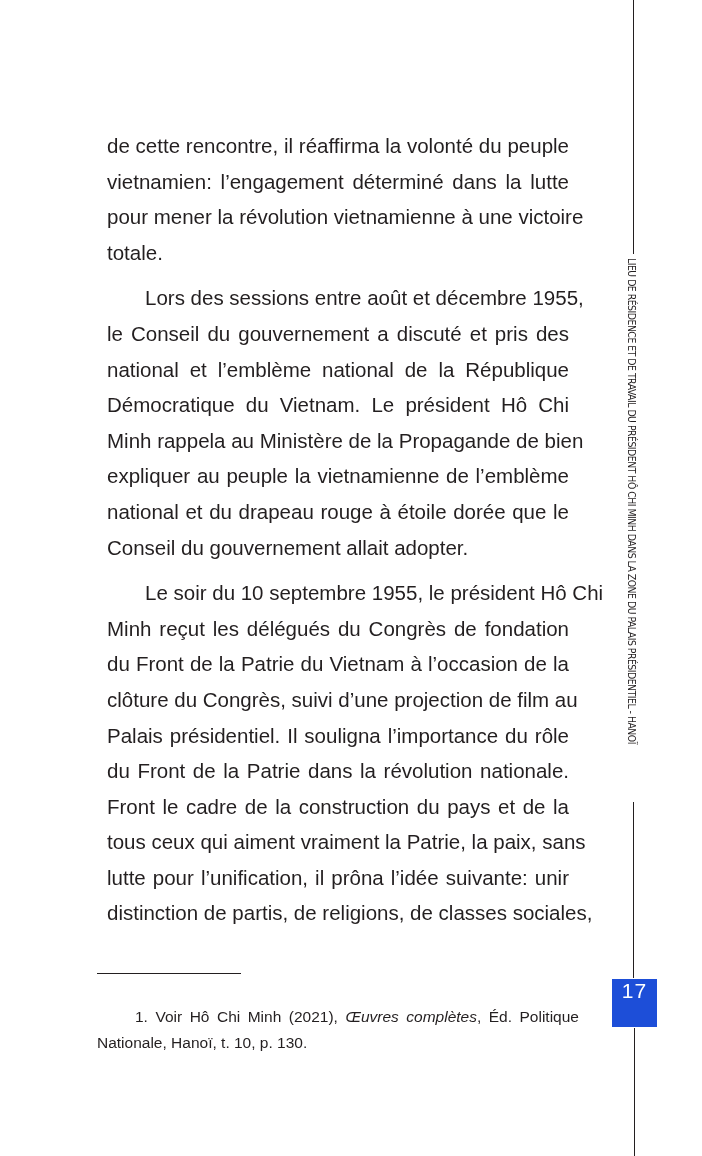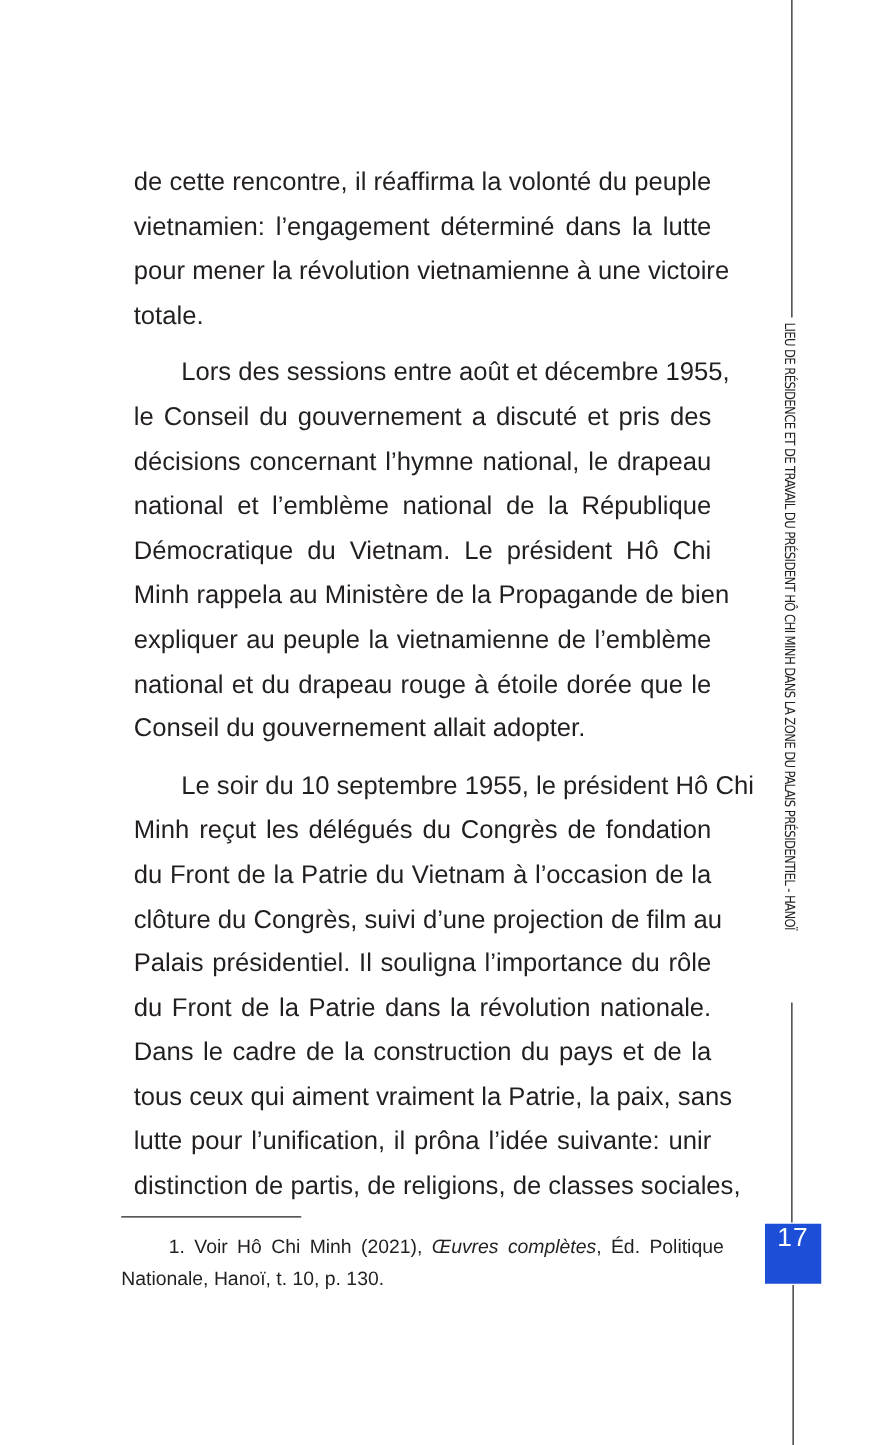--- a/index.html
+++ b/index.html
@@ -60,20 +60,21 @@
     color: #231f20;
   }
   .footnote .fline {
     display: block;
     white-space: nowrap;
   }
   .footnote .fline.first {
     text-indent: 38px;
     text-align: justify;
     text-align-last: justify;
+    margin-top: 19px;
   }
   .footnote em {
     font-style: italic;
   }
   .side-rule-top {
     position: absolute;
     left: 633px;
     top: 0;
     width: 1px;
     height: 254px;
@@ -151,36 +152,35 @@
 <div class="text-block">
   <p class="para">
     <span class="line">de cette rencontre, il réaffirma la volonté du peuple</span>
     <span class="line">vietnamien: l’engagement déterminé dans la lutte</span>
     <span class="line">pour mener la révolution vietnamienne à une victoire</span>
     <span class="line last">totale.</span>
   </p>
   <p class="para">
     <span class="line" style="padding-left:38px;">Lors des sessions entre août et décembre 1955,</span>
     <span class="line">le Conseil du gouvernement a discuté et pris des</span>
-    <span class="line">décisions concernant l’hymne national, le drapeau</span>
     <span class="line">national et l’emblème national de la République</span>
     <span class="line">Démocratique du Vietnam. Le président Hô Chi</span>
     <span class="line">Minh rappela au Ministère de la Propagande de bien</span>
     <span class="line">expliquer au peuple la vietnamienne de l’emblème</span>
     <span class="line">national et du drapeau rouge à étoile dorée que le</span>
     <span class="line last">Conseil du gouvernement allait adopter.</span>
   </p>
   <p class="para">
     <span class="line" style="padding-left:38px;">Le soir du 10 septembre 1955, le président Hô Chi</span>
     <span class="line">Minh reçut les délégués du Congrès de fondation</span>
     <span class="line">du Front de la Patrie du Vietnam à l’occasion de la</span>
     <span class="line">clôture du Congrès, suivi d’une projection de film au</span>
     <span class="line">Palais présidentiel. Il souligna l’importance du rôle</span>
     <span class="line">du Front de la Patrie dans la révolution nationale.</span>
-    <span class="line">Dans le cadre de la construction du pays et de la</span>
+    <span class="line">Front le cadre de la construction du pays et de la</span>
     <span class="line">tous ceux qui aiment vraiment la Patrie, la paix, sans</span>
     <span class="line">lutte pour l’unification, il prôna l’idée suivante: unir</span>
     <span class="line">distinction de partis, de religions, de classes sociales,</span>
   </p>
 </div>
 
 <div class="footnote-rule"></div>
 <div class="footnote">
   <span class="fline first"><span>1.</span> <span>Voir Hô Chi Minh (2021), </span><em>Œuvres complètes</em><span>, Éd. Politique</span></span>
   <span class="fline">Nationale, Hanoï, t. 10, p. 130.</span>

